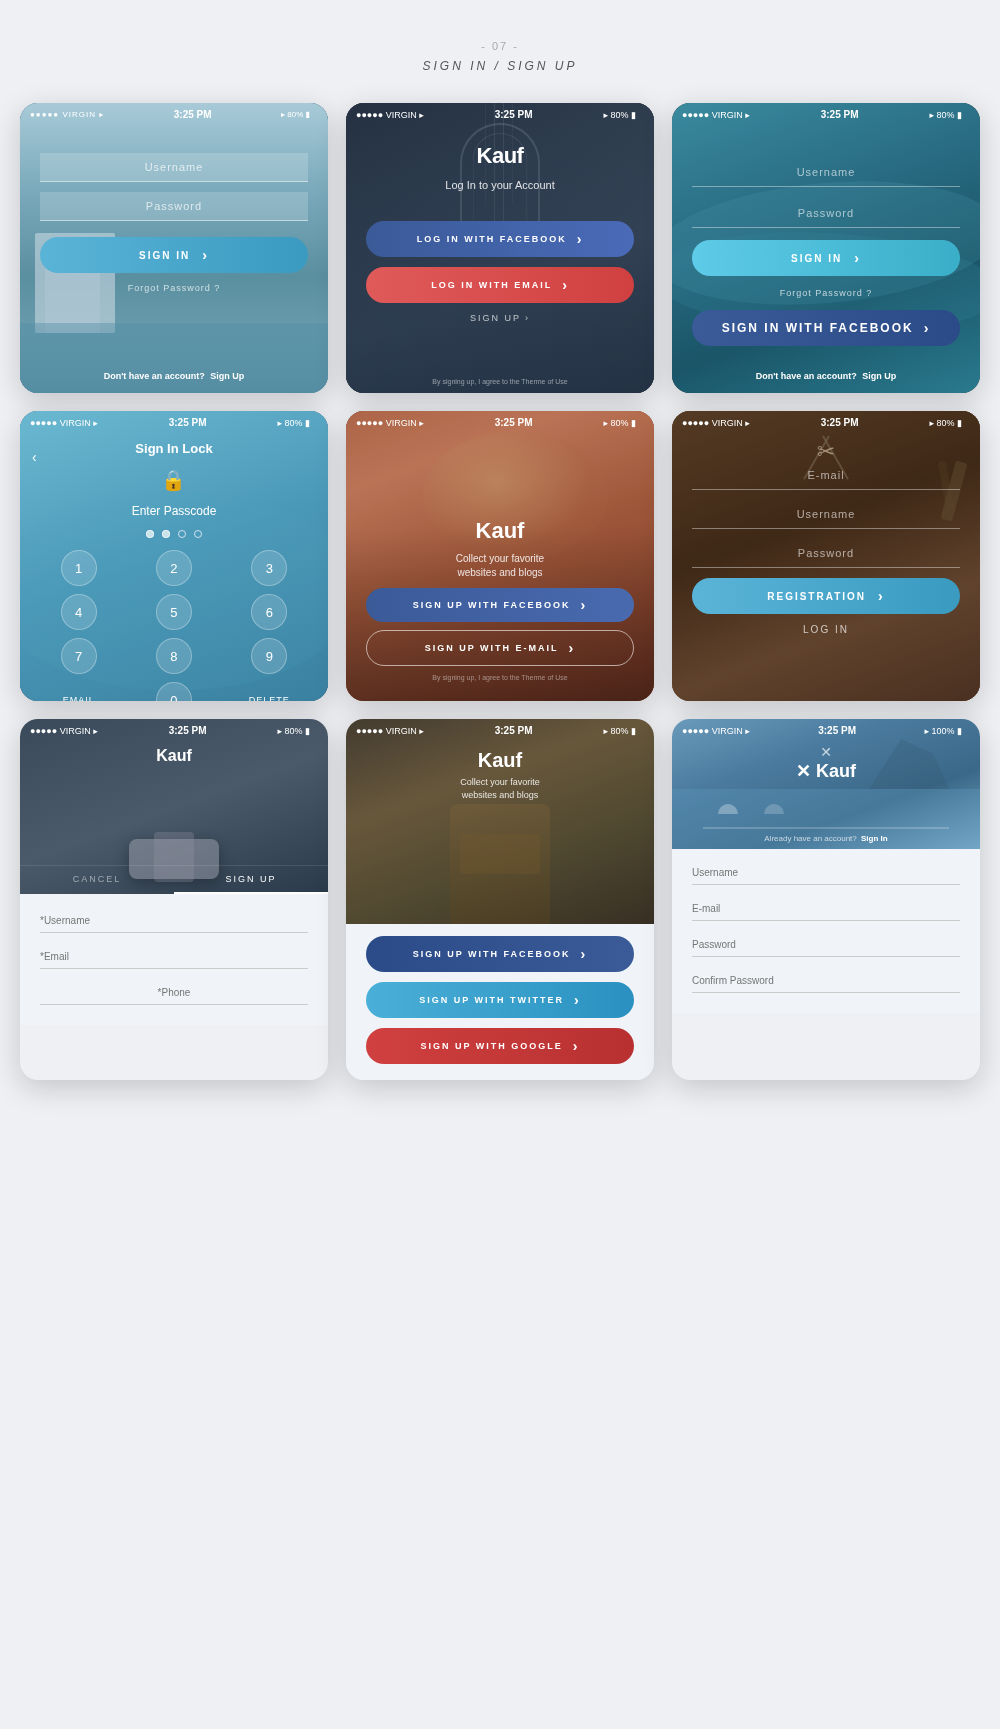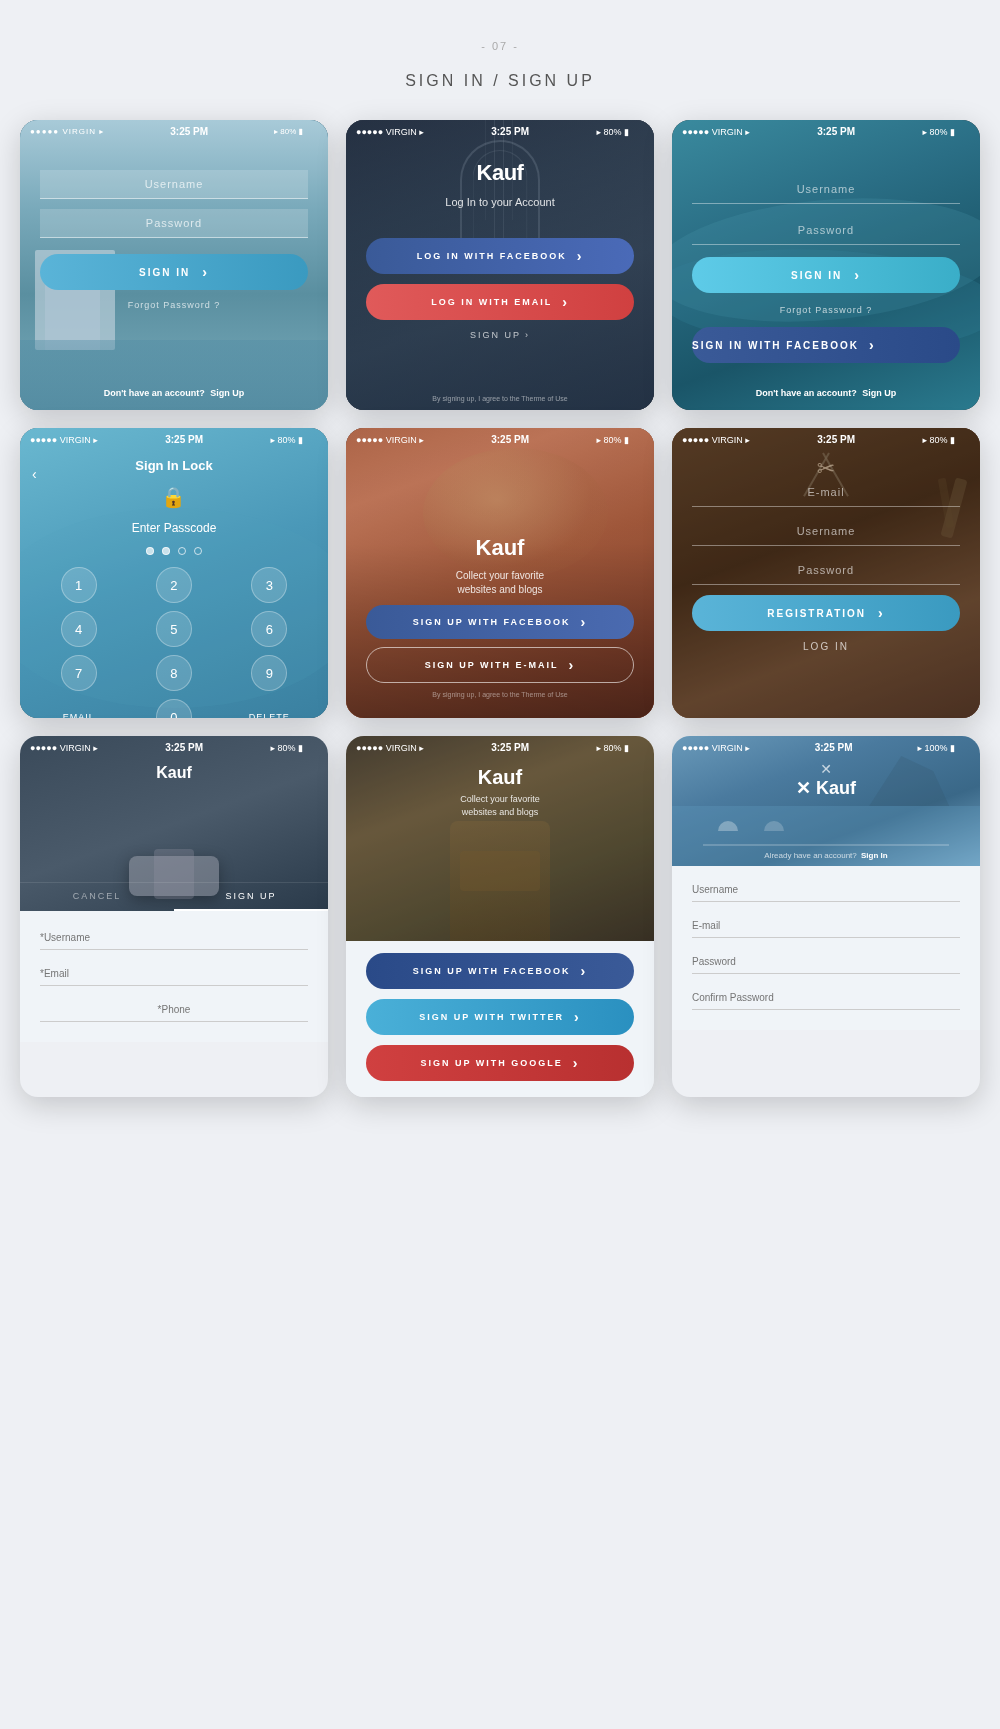--- a/index.html
+++ b/index.html
@@ -24,25 +24,26 @@
     .section-label-wrap {
       text-align: center;
       margin-bottom: 30px;
     }
     .section-number {
       font-size: 11px;
       color: #aaa;
       letter-spacing: 2px;
     }
     .section-title {
-      font-size: 16px;
+      font-size: 12px;
       color: #555;
       letter-spacing: 3px;
       text-transform: uppercase;
-      margin-top: 20px;
+      margin-top: 7px;
+      font-style: italic;
     }
     .screens-grid {
       display: grid;
       grid-template-columns: repeat(3, 1fr);
       gap: 18px;
     }
     .phone-card {
       border-radius: 18px;
       overflow: hidden;
       box-shadow: 0 8px 30px rgba(0,0,0,0.18);
@@ -51,21 +52,21 @@
     }
     
     .status-bar {
       display: flex;
       justify-content: space-between;
       align-items: center;
       padding: 6px 10px 4px;
       font-size: 9px;
       color: white;
       position: absolute;
-      top: 0; left: 0; right: 15px;
+      top: 0; left: 0; right: 8px;
       z-index: 10;
     }
     .status-bar .signal { font-size: 8px; letter-spacing: 1px; }
     .status-bar .time { font-size: 10px; font-weight: 600; }
     .status-bar .battery { font-size: 8px; }
 
     
     .screen1 {
       height: 290px;
       background: linear-gradient(135deg, #5b9db8 0%, #3a7fa0 40%, #6bb5c8 100%);
@@ -175,23 +176,23 @@
     }
     .input-line::placeholder { color: rgba(255,255,255,0.6); }
     .btn-signin-light {
       background: linear-gradient(90deg, #5ecbe8, #3aaec8);
       border: none; color: white; font-size: 10px; font-weight: 700;
       letter-spacing: 2px; padding: 10px 0; width: 100%; border-radius: 30px;
       cursor: pointer; display: flex; align-items: center; justify-content: center; gap: 8px;
     }
     .btn-fb-dark {
       background: linear-gradient(90deg, #3a5a98, #2a4a88);
-      border: none; color: white; font-size: 10px; font-weight: 700;
-      letter-spacing: 2px; padding: 10px 0; width: 100%; border-radius: 30px;
-      cursor: pointer; display: flex; align-items: center; justify-content: flex-start; gap: 6px;
+      border: none; color: white; font-size: 12px; font-weight: 700;
+      letter-spacing: 2px; padding: 10px 0; width: 100%; border-radius: 30px;
+      cursor: pointer; display: flex; align-items: center; justify-content: center; gap: 6px;
     }
 
     
     .screen4 {
       height: 290px;
       background: linear-gradient(160deg, #6ab0c8 0%, #4a90a8 50%, #3a7a95 100%);
       position: relative; overflow: hidden;
     }
     .screen4-content {
       position: absolute; top: 30px; left: 0; right: 0;

